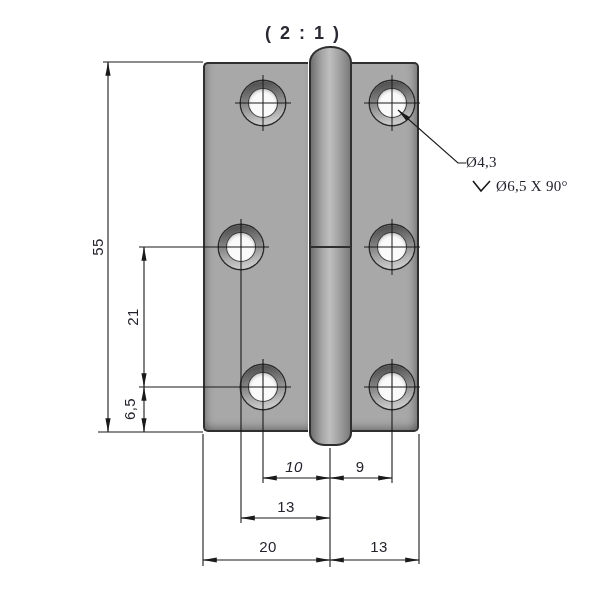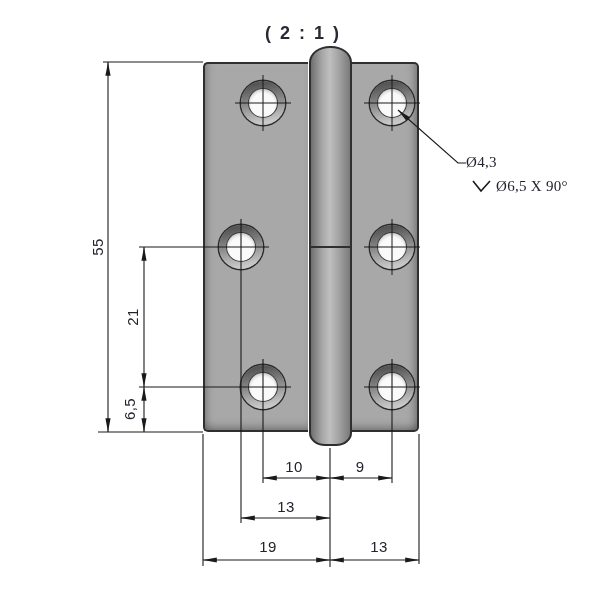--- a/index.html
+++ b/index.html
@@ -149,22 +149,22 @@
       <polyline points="398,110 458,163 466,163" marker-start="url(#arr)"></polyline>
 
       <polyline points="473,181 481,191 490,181" stroke-width="1.6"></polyline>
     </g>
   </svg>
 
   <div class="dim vert" style="left:97px;top:247px;">55</div>
   <div class="dim vert" style="left:132px;top:317px;">21</div>
   <div class="dim vert" style="left:129px;top:409px;">6,5</div>
 
-  <div class="dim" style="left:294px;top:466px;">10</div>
+  <div class="dim" style="left:294px;top:466px;font-style:italic;">10</div>
   <div class="dim" style="left:360px;top:466px;">9</div>
   <div class="dim" style="left:286px;top:506px;">13</div>
-  <div class="dim" style="left:268px;top:546px;">19</div>
+  <div class="dim" style="left:268px;top:546px;">20</div>
   <div class="dim" style="left:379px;top:546px;">13</div>
 
   <div class="callout" style="left:466px;top:154px;">Ø4,3</div>
   <div class="callout" style="left:496px;top:178px;">Ø6,5 X 90°</div>
 
 </div>
 
 </body></html>

